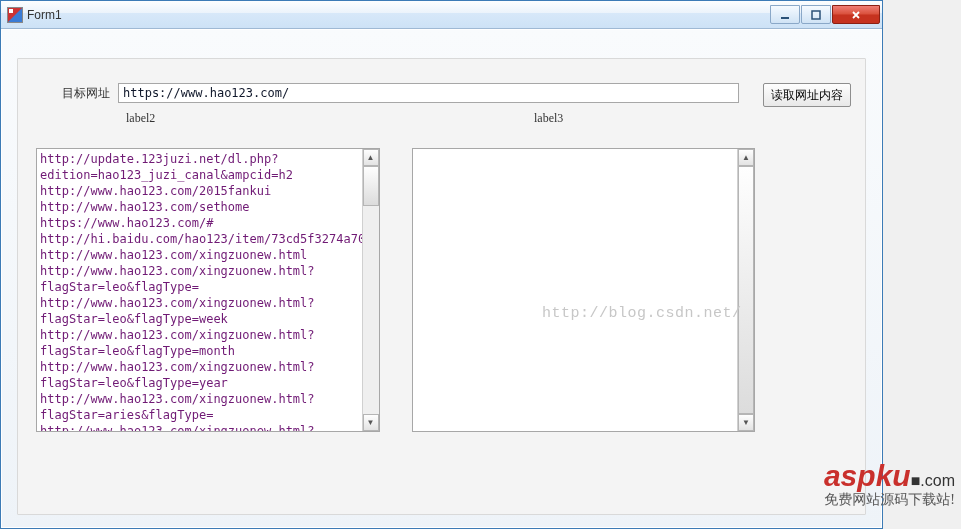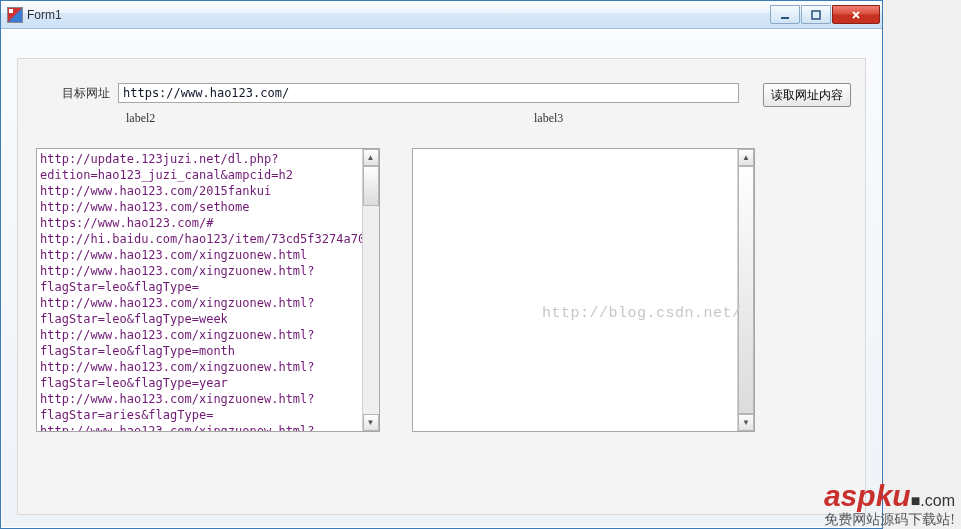--- a/index.html
+++ b/index.html
@@ -187,21 +187,21 @@
       left: 540px; top: 275px;
       color: #c7c7c7;
       font-family: "Courier New", monospace;
       font-size: 15px;
       pointer-events: none;
       letter-spacing: 0.5px;
     }
     .logo-watermark {
       position: absolute;
       right: 6px;
-      bottom: 0;
+      bottom: 20px;
       text-align: right;
       pointer-events: none;
       font-family: Arial, sans-serif;
     }
     .logo-watermark .brand {
       font-size: 30px;
       font-weight: bold;
       font-style: italic;
       color: #c9302c;
       line-height: 1;

